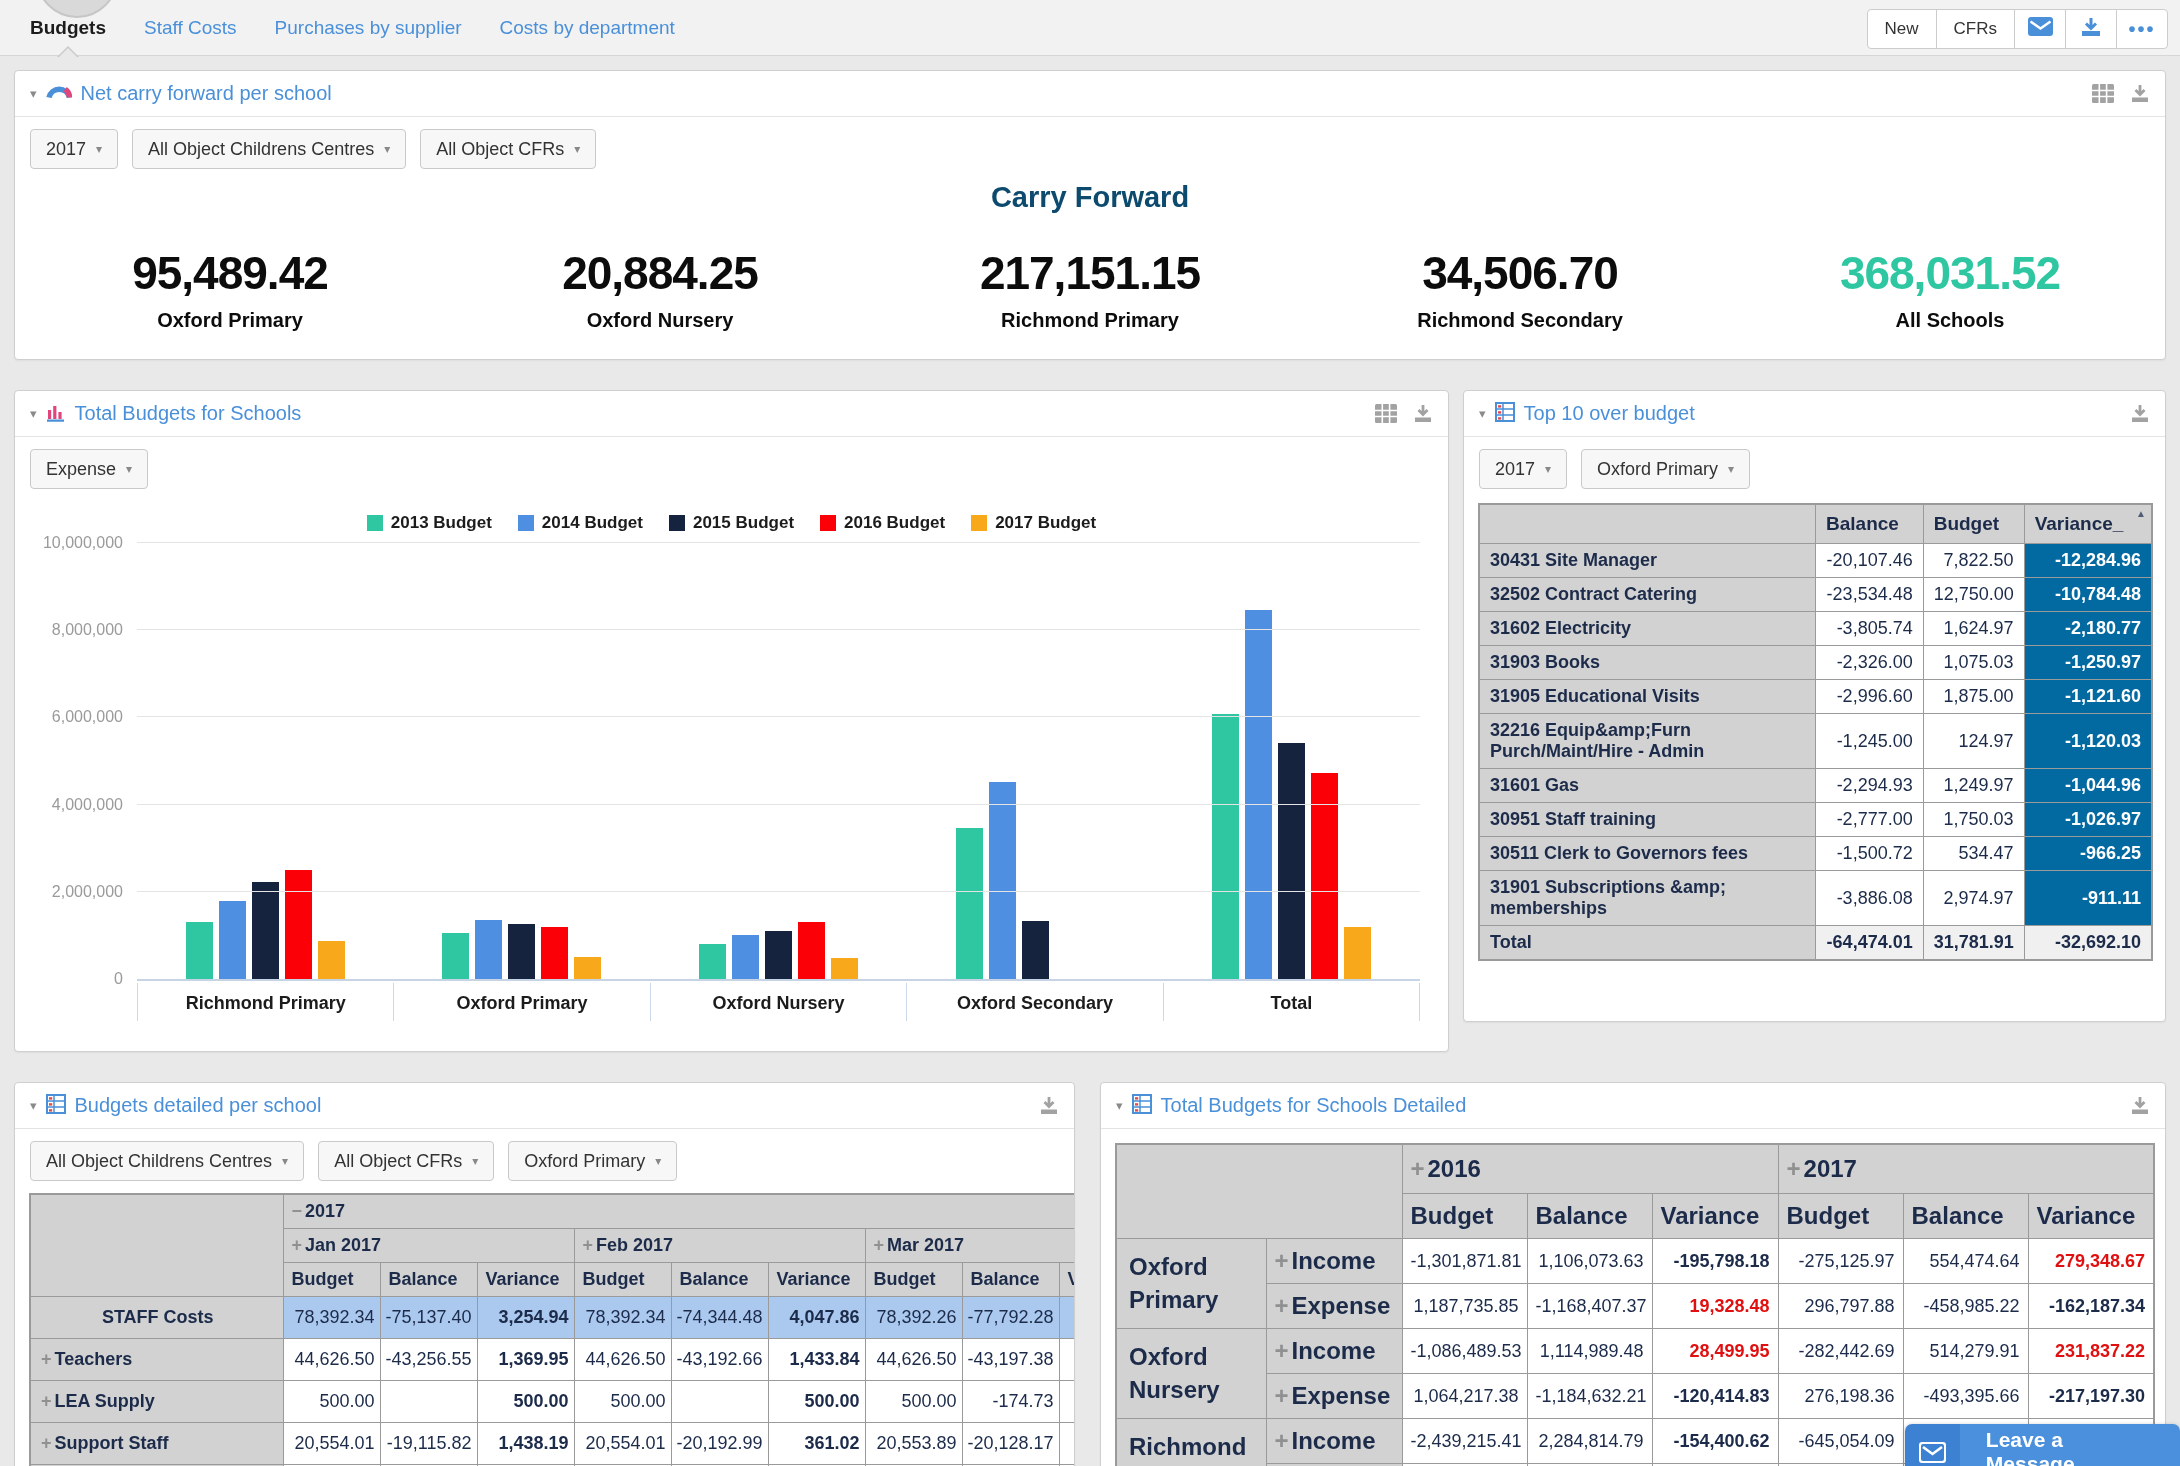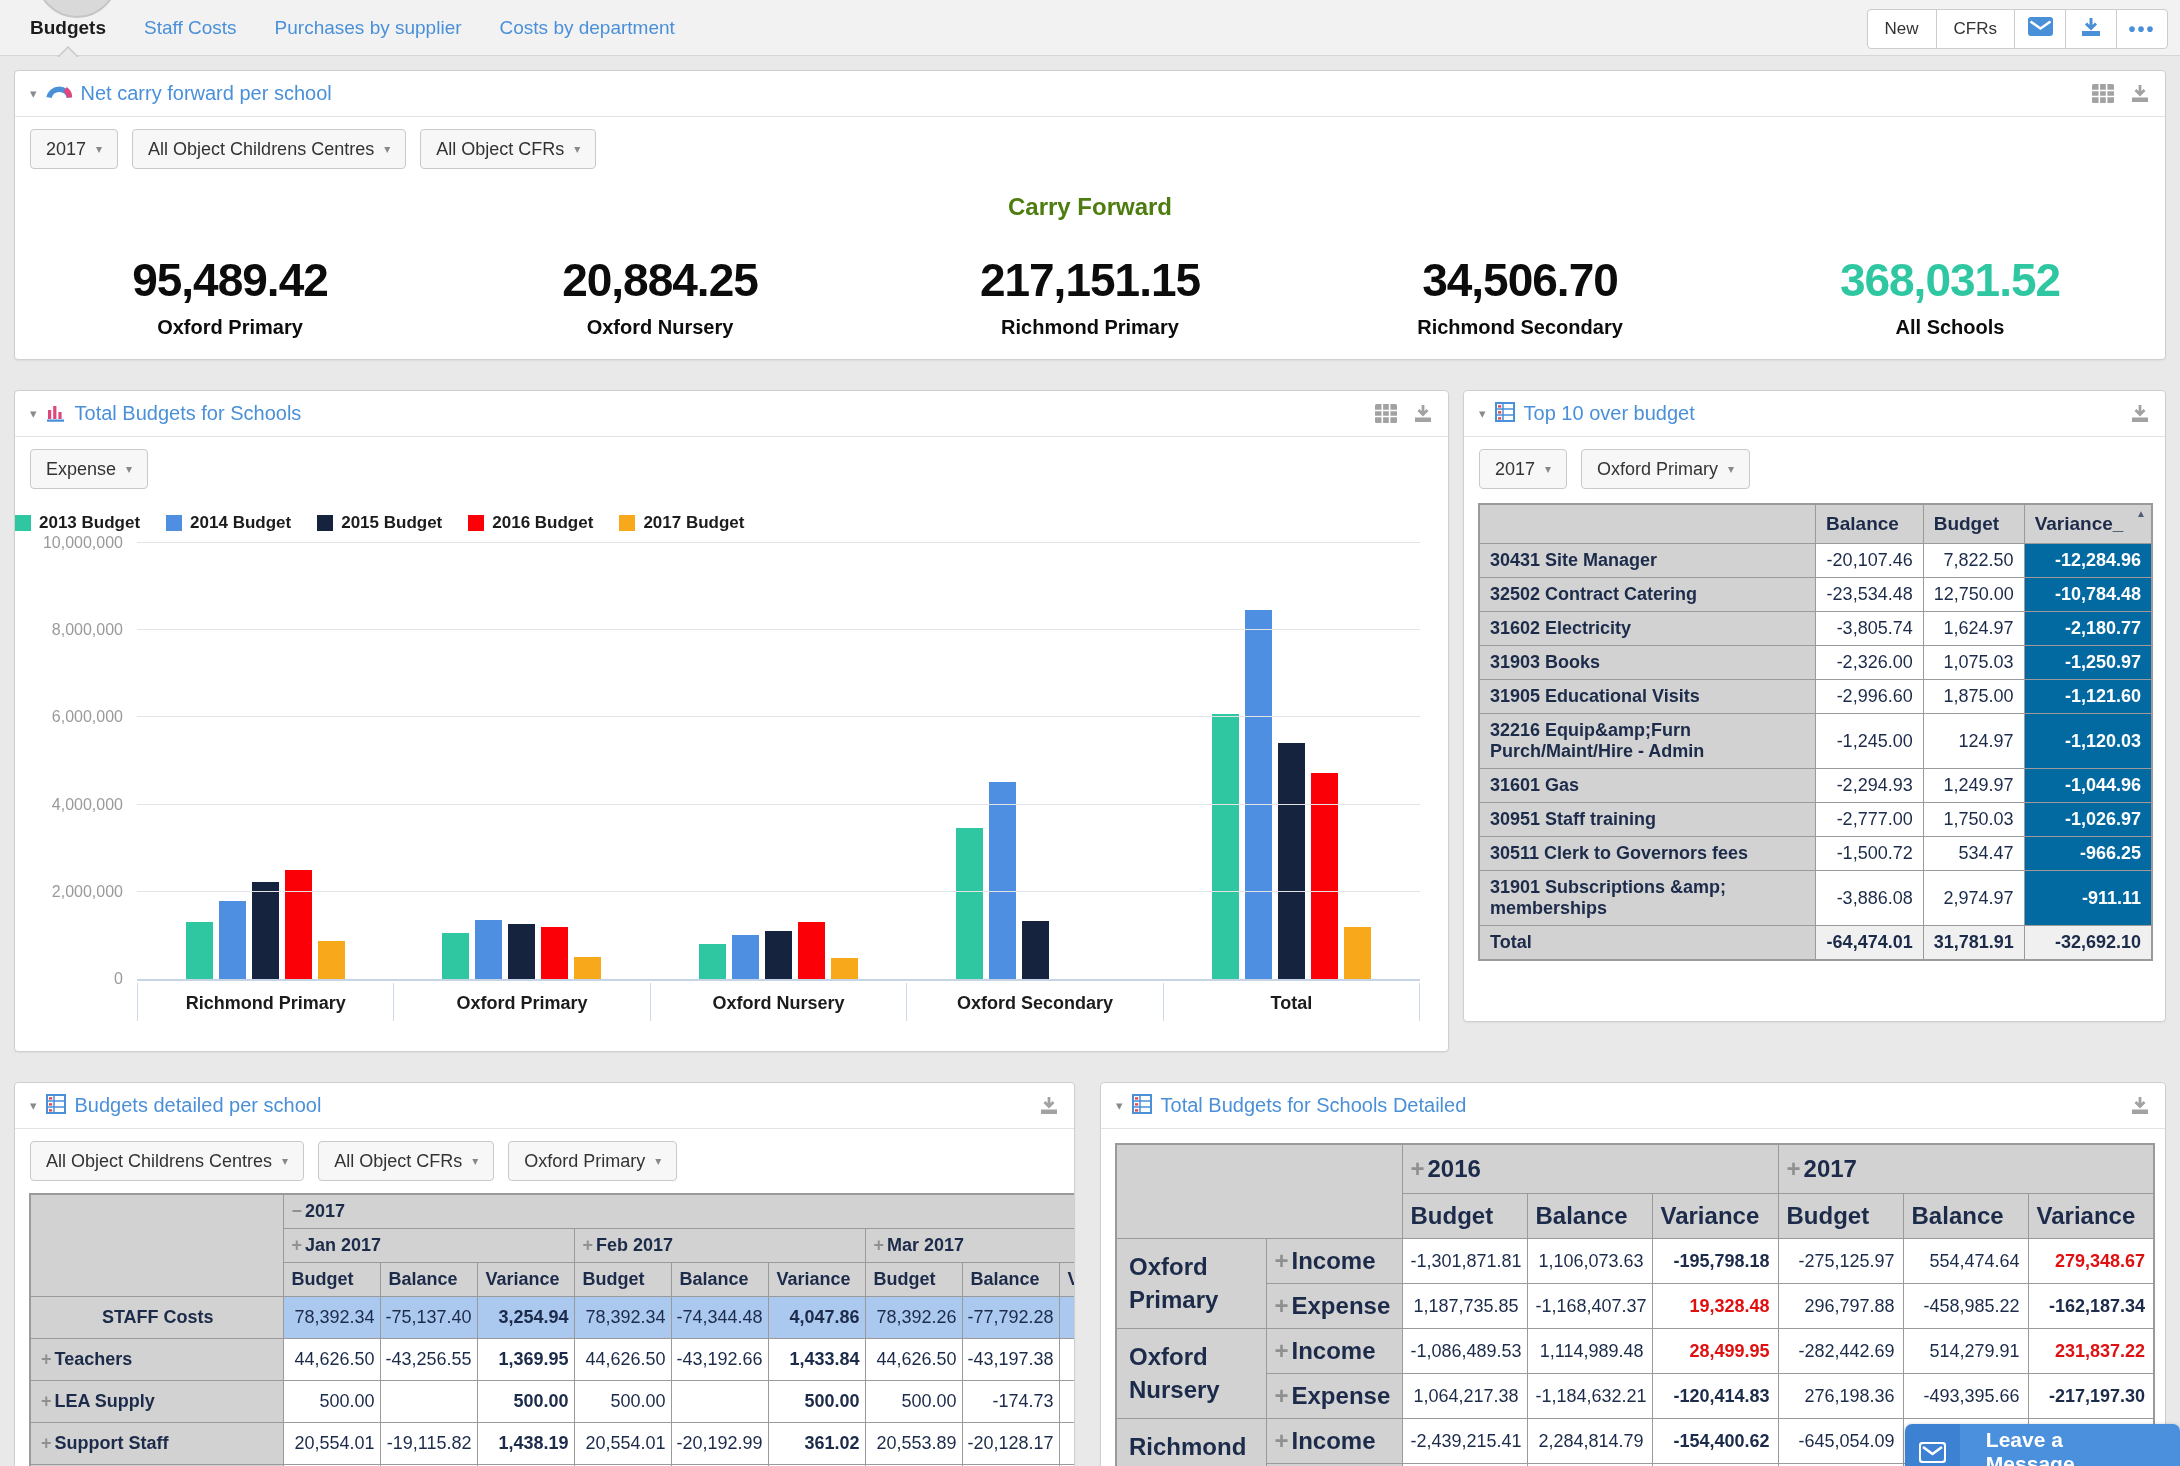--- a/index.html
+++ b/index.html
@@ -38,29 +38,29 @@
   .ptitle { color:#4a90d9; font-size:20px; }
   .hicons { margin-left:auto; display:flex; gap:16px; align-items:center; }
   .hicons svg { display:block; cursor:pointer; }
 
   .filters { padding:12px 15px; display:flex; gap:14px; }
   .dd { background:#f7f7f7; border:1px solid #c9c9c9; border-radius:4px; padding:0 15px; height:40px; font-size:18px; color:#333;
       display:inline-flex; align-items:center; gap:10px; cursor:pointer; white-space:nowrap; }
   .dd .dc { color:#888; font-size:12px; }
 
   
-  .cf-heading { text-align:center; font-weight:bold; font-size:24px; color:#4d7c0f; margin-top:12px; }
+  .cf-heading { text-align:center; font-weight:bold; font-size:29px; color:#0c4a6e; }
   .kpis { display:flex; margin-top:32px; }
   .kpi { flex:1; text-align:center; }
   .kpi .v { font-size:46px; font-weight:bold; color:#0c0c0c; letter-spacing:-1px; }
   .kpi.teal .v { color:#2fc7a1; }
   .kpi .l { font-size:20px; font-weight:bold; color:#0c0c0c; margin-top:9px; }
 
   
-  .legend { position:absolute; left:0; right:0; top:122px; display:flex; gap:26px; }
+  .legend { position:absolute; left:0; right:0; top:122px; display:flex; justify-content:center; gap:26px; }
   .litem { display:flex; align-items:center; gap:8px; font-size:17px; font-weight:bold; color:#1c1c1c; cursor:pointer; }
   .swatch { width:16px; height:16px; }
   .plot { position:absolute; left:122px; right:28px; top:152px; height:438px; border-bottom:2px solid #c7d4e6; }
   .gridline { position:absolute; left:0; right:0; height:1px; background:#e4e4e4; }
   .ylabel { position:absolute; right:calc(100% + 14px); font-size:16px; color:#9a9a9a; white-space:nowrap; transform:translateY(9px); }
   .bars { position:absolute; left:0; right:0; top:0; bottom:0; display:flex; align-items:flex-end; }
   .bgroup { flex:1; height:100%; display:flex; align-items:flex-end; justify-content:center; gap:6px; }
   .bar { width:27px; }
   .xlabels { position:absolute; left:122px; right:28px; top:592px; height:38px; display:flex; }
   .xcell { flex:1; text-align:center; font-size:18px; font-weight:bold; color:#1c1c1c; padding-top:10px; border-left:1px solid #ccd9ea; }

